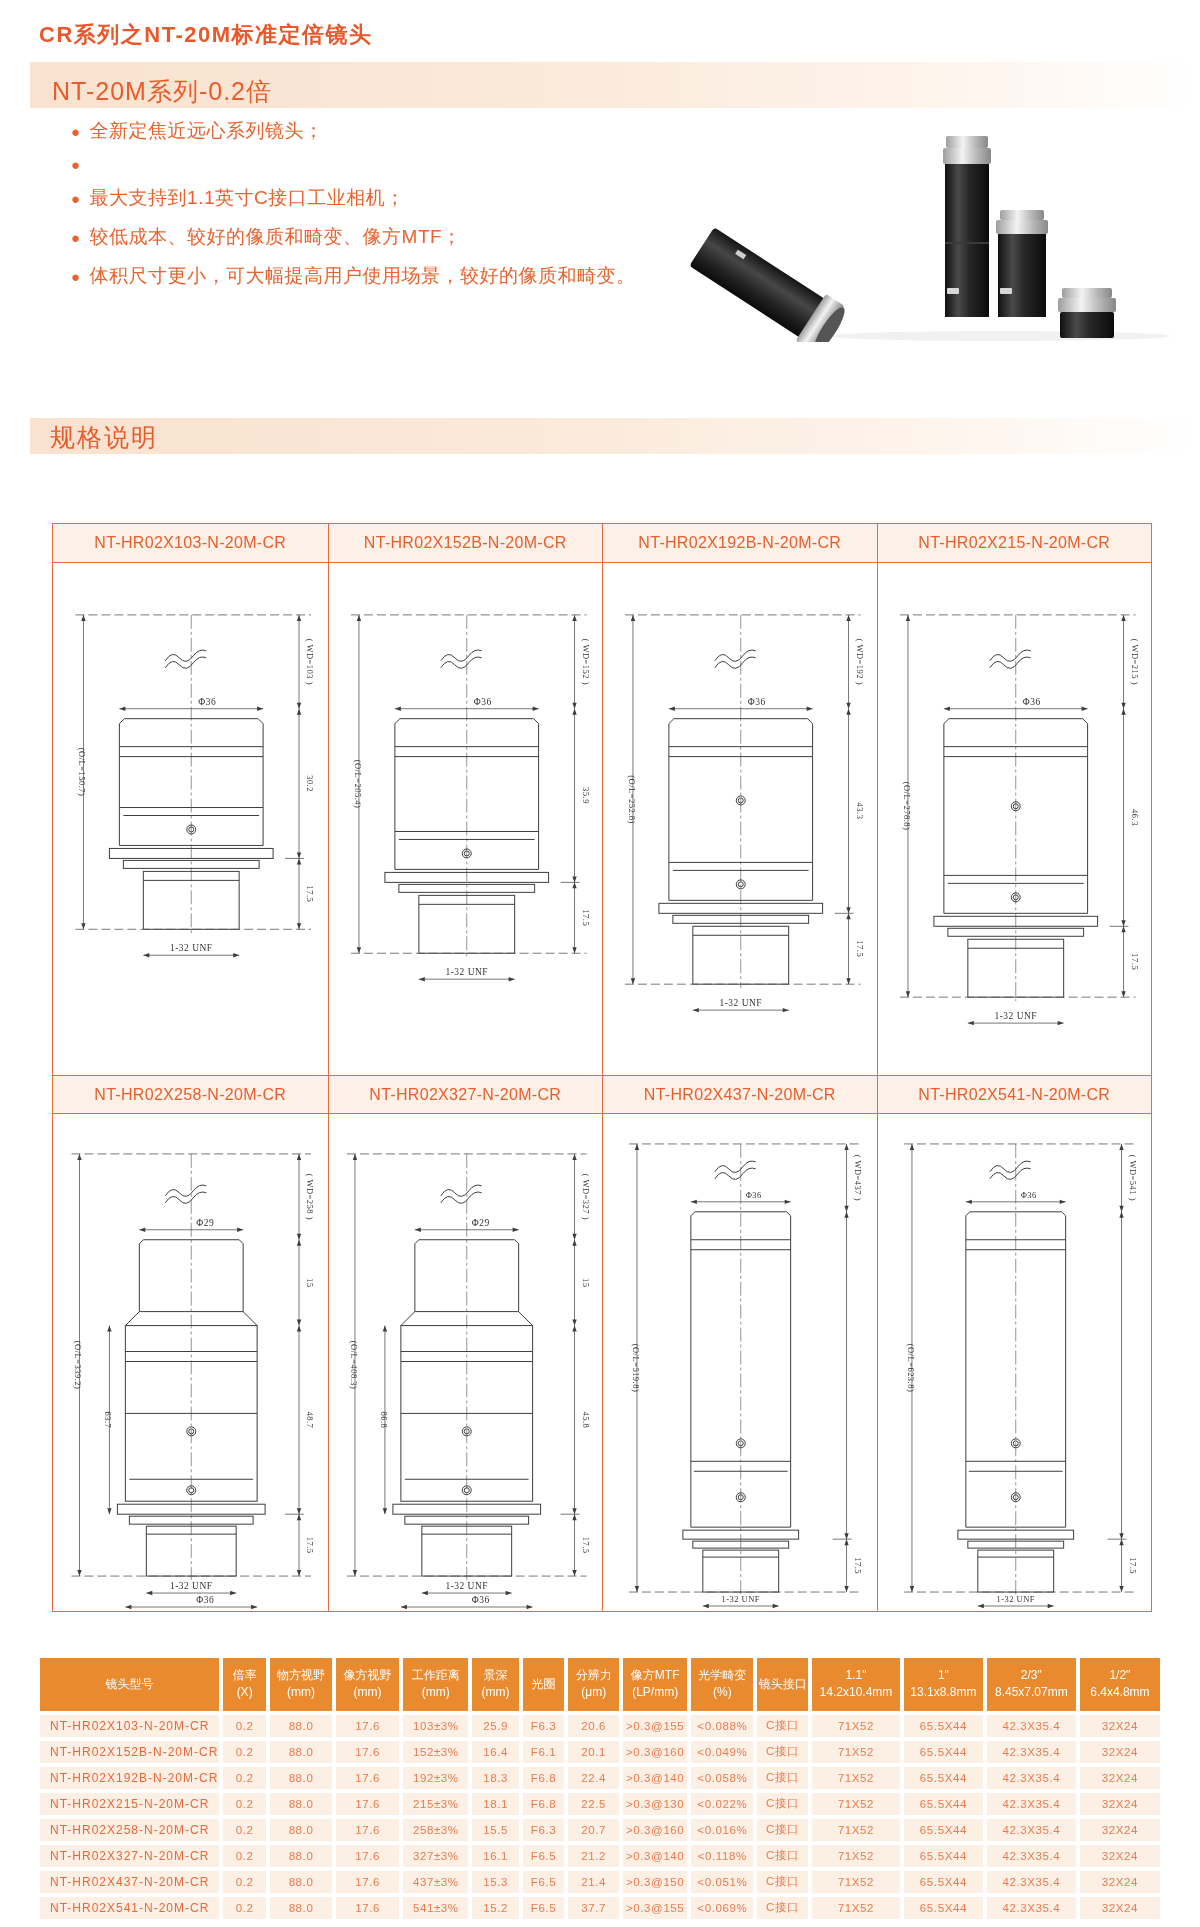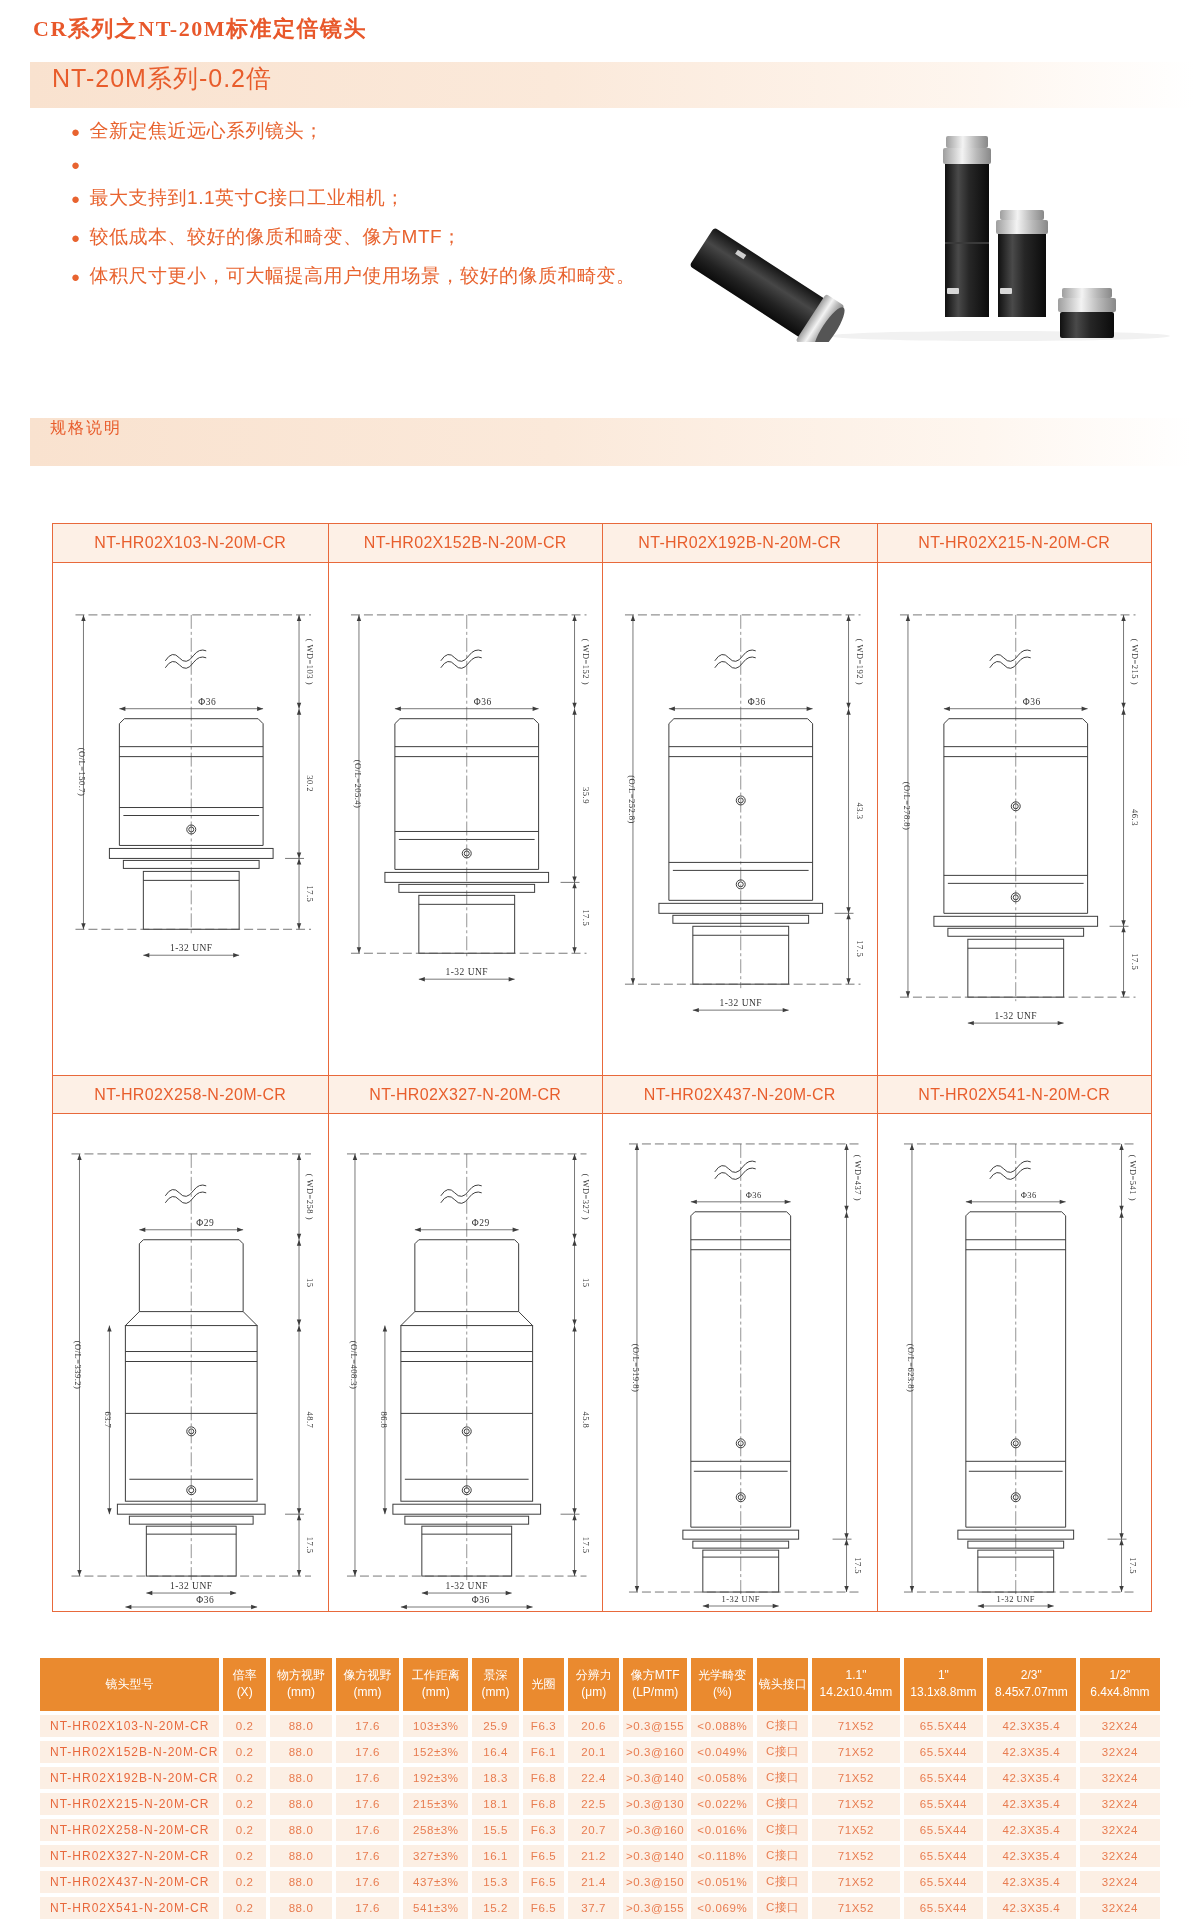--- a/index.html
+++ b/index.html
@@ -1,23 +1,23 @@
 <!DOCTYPE html>
 <html><head>
 <meta charset="utf-8">
 <style>
   html,body{margin:0;padding:0;background:#fff;}
   .page{position:relative;width:1200px;height:1927px;background:#fff;overflow:hidden;
         font-family:"Liberation Sans",sans-serif;}
-  .title{position:absolute;left:33px;top:14px;margin:0;font-size:22px;font-weight:bold;
-         color:#e8582b;letter-spacing:1.5px;font-family:Liberation Serif, serif;}
-  .banner{position:absolute;left:30px;width:1142px;color:#e85c2b;display:flex;align-items:flex-start;
+  .title{position:absolute;left:33px;top:14px;margin:6px;font-size:22px;font-weight:bold;
+         color:#e8582b;letter-spacing:1.5px;}
+  .banner{position:absolute;left:30px;width:1142px;color:#e85c2b;display:flex;align-items:flex-end;
           background:linear-gradient(90deg,#f9e2cf 0%,#fbe9da 45%,#fef6ef 82%,#ffffff 100%);}
   .series-banner{top:62px;height:46px;font-size:25px;padding-left:22px;letter-spacing:1px;}
-  .spec-banner{top:418px;height:48px;font-size:16px;padding-left:20px;letter-spacing:2px;}
+  .spec-banner{top:418px;height:36px;font-size:25px;padding-left:20px;letter-spacing:2px;}
   .features{position:absolute;left:71px;top:118px;list-style:none;margin:0;padding:0;}
   .features li{display:flex;align-items:center;margin-bottom:13px;font-size:19px;color:#e8632f;letter-spacing:.5px;}
   .features .dot{font-size:15px;margin-right:9px;line-height:1;color:#e8632f;}
   .photo{position:absolute;left:660px;top:92px;width:540px;height:250px;}
   .grid{position:absolute;left:52px;top:523px;width:1100px;display:grid;box-sizing:border-box;
         grid-template-columns:repeat(4,1fr);grid-template-rows:38px 513px 38px 498px;
         border:1px solid #e8693b;}
   .gh{display:flex;align-items:center;justify-content:center;background:#fdf0e6;color:#e85e2d;
       font-size:16px;letter-spacing:.3px;border-left:1px solid #e8693b;border-top:1px solid #e8693b;}
   .gd{border-left:1px solid #e8693b;border-top:1px solid #e8693b;background:#fff;overflow:hidden;}

